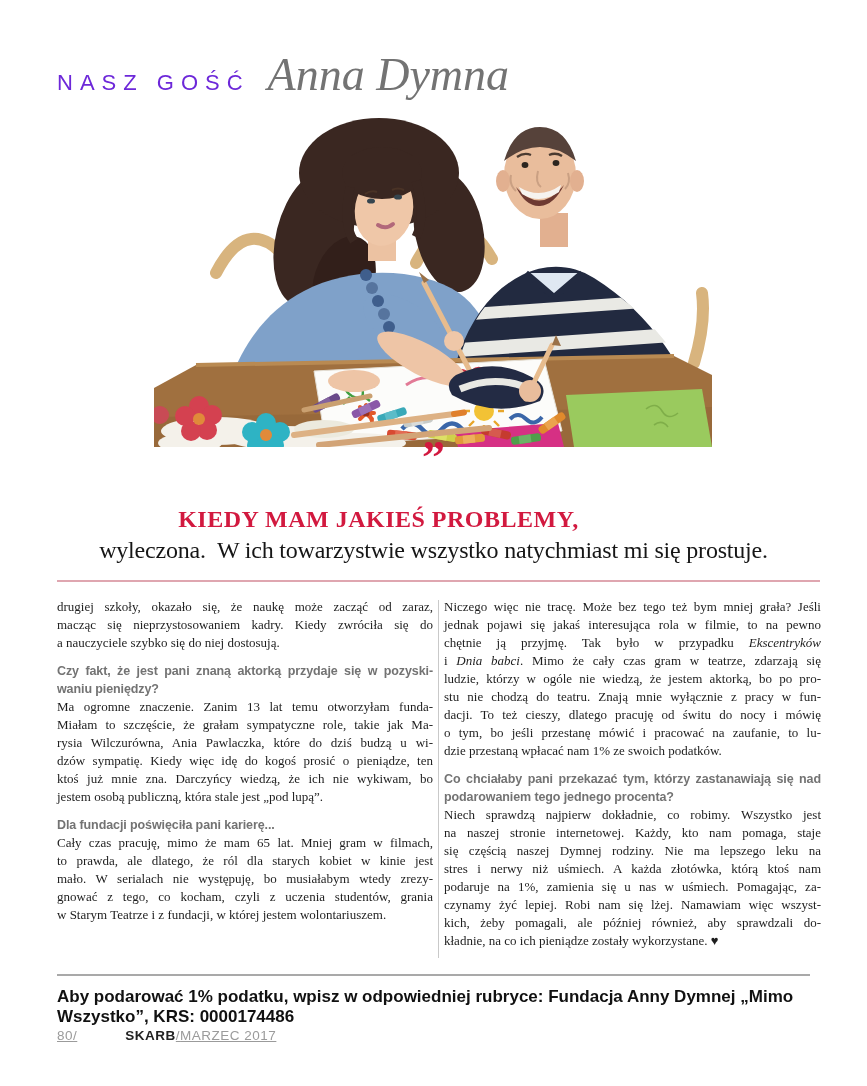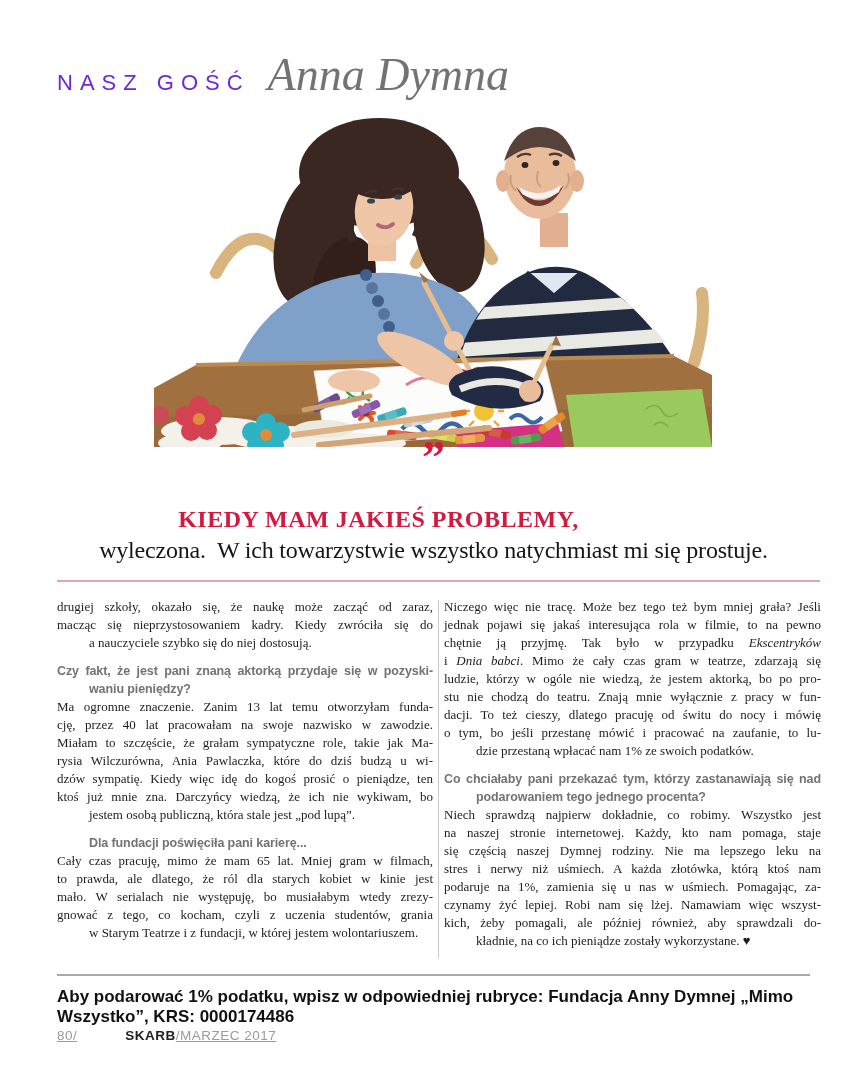--- a/index.html
+++ b/index.html
@@ -42,21 +42,21 @@
 
   
   .col{position:absolute;top:598px;width:376px;font-size:13px;line-height:18px;color:var(--text-primary);}
   .col.left{left:57px;}
   .col.right{left:444px;width:377px;}
   .col-divider{position:absolute;left:438px;top:600px;width:1px;height:358px;background:var(--column-divider);}
   .para{margin:0;}
   .para.question{margin-top:10px;font-family:"Liberation Sans",sans-serif;font-weight:700;
                  font-size:12.5px;color:#737373;letter-spacing:-.1px;}
   .line{text-align:justify;text-align-last:justify;}
-  .line.last{text-align-last:left;margin-left:32px;}
+  .line.last{text-align-last:left;}
 
   
   .donation{position:absolute;left:57px;top:987px;width:763px;
             font-family:"Liberation Sans",sans-serif;font-weight:700;font-size:17px;color:#111;}
   .pagefoot{position:absolute;left:57px;top:1028px;font-family:"Liberation Sans",sans-serif;
             font-size:13.5px;letter-spacing:.5px;color:var(--text-muted);}
   .pagefoot .mag{color:#222;font-weight:700;margin-left:48px;}
   .pagefoot .muted{color:var(--text-muted);text-decoration:underline;}
 </style>
 </head>
@@ -273,21 +273,20 @@
         <div class="line">drugiej szkoły, okazało się, że naukę może zacząć od zaraz,</div>
         <div class="line">macząc się nieprzystosowaniem kadry. Kiedy zwróciła się do</div>
         <div class="line last">a nauczyciele szybko się do niej dostosują.</div>
       </div>
       <div class="para question">
         <div class="line">Czy fakt, że jest pani znaną aktorką przydaje się w pozyski-</div>
         <div class="line last">waniu pieniędzy?</div>
       </div>
       <div class="para answer">
         <div class="line">Ma ogromne znaczenie. Zanim 13 lat temu otworzyłam funda-</div>
-        <div class="line">cję, przez 40 lat pracowałam na swoje nazwisko w zawodzie.</div>
         <div class="line">Miałam to szczęście, że grałam sympatyczne role, takie jak Ma-</div>
         <div class="line">rysia Wilczurówna, Ania Pawlaczka, które do dziś budzą u wi-</div>
         <div class="line">dzów sympatię. Kiedy więc idę do kogoś prosić o pieniądze, ten</div>
         <div class="line">ktoś już mnie zna. Darczyńcy wiedzą, że ich nie wykiwam, bo</div>
         <div class="line last">jestem osobą publiczną, która stale jest „pod lupą”.</div>
       </div>
       <div class="para question">
         <div class="line last">Dla fundacji poświęciła pani karierę...</div>
       </div>
       <div class="para answer">

